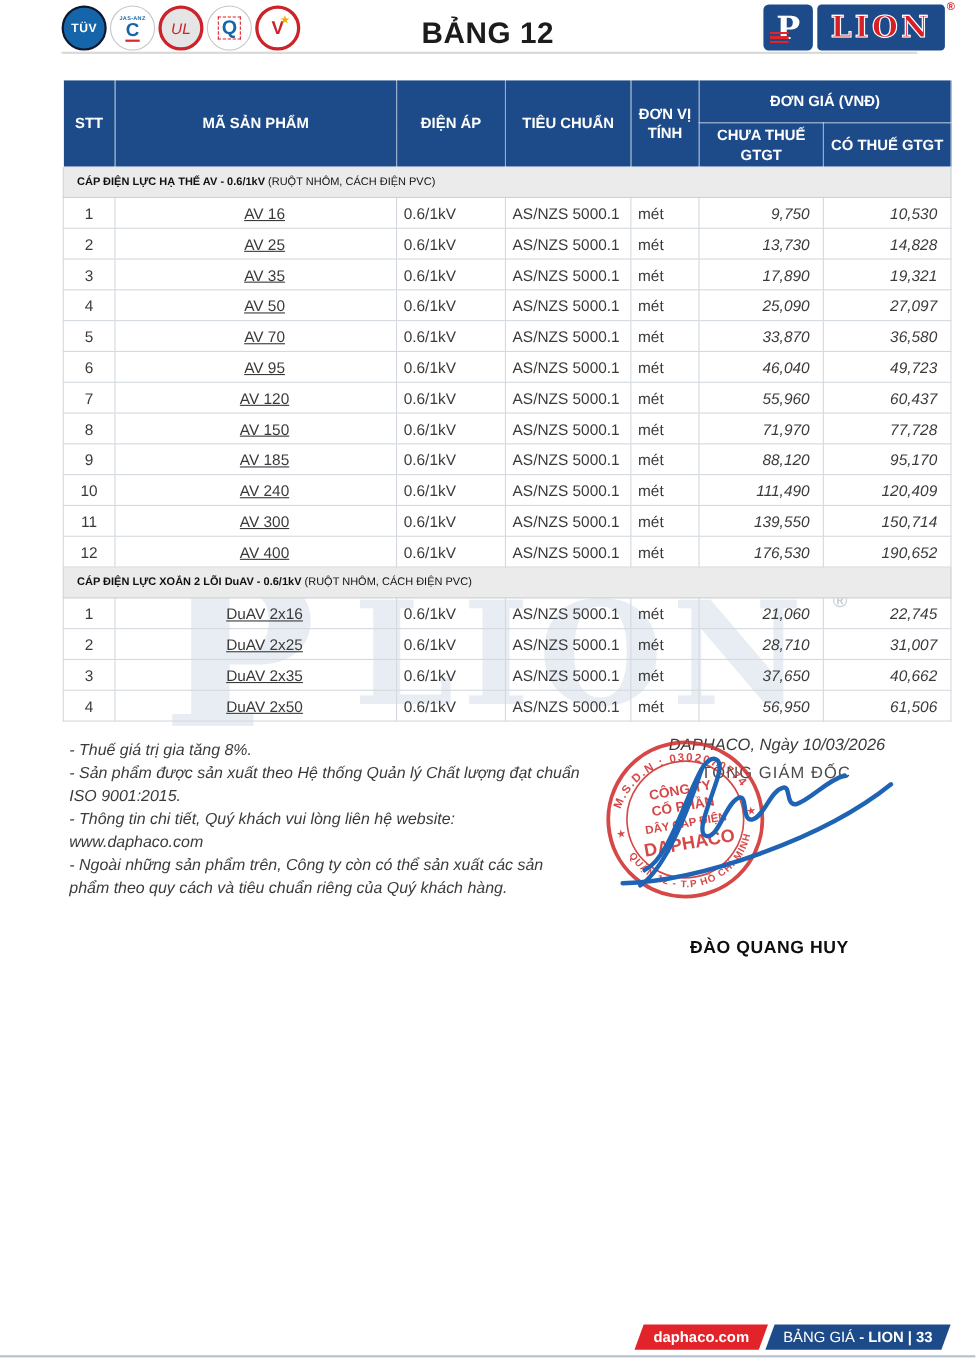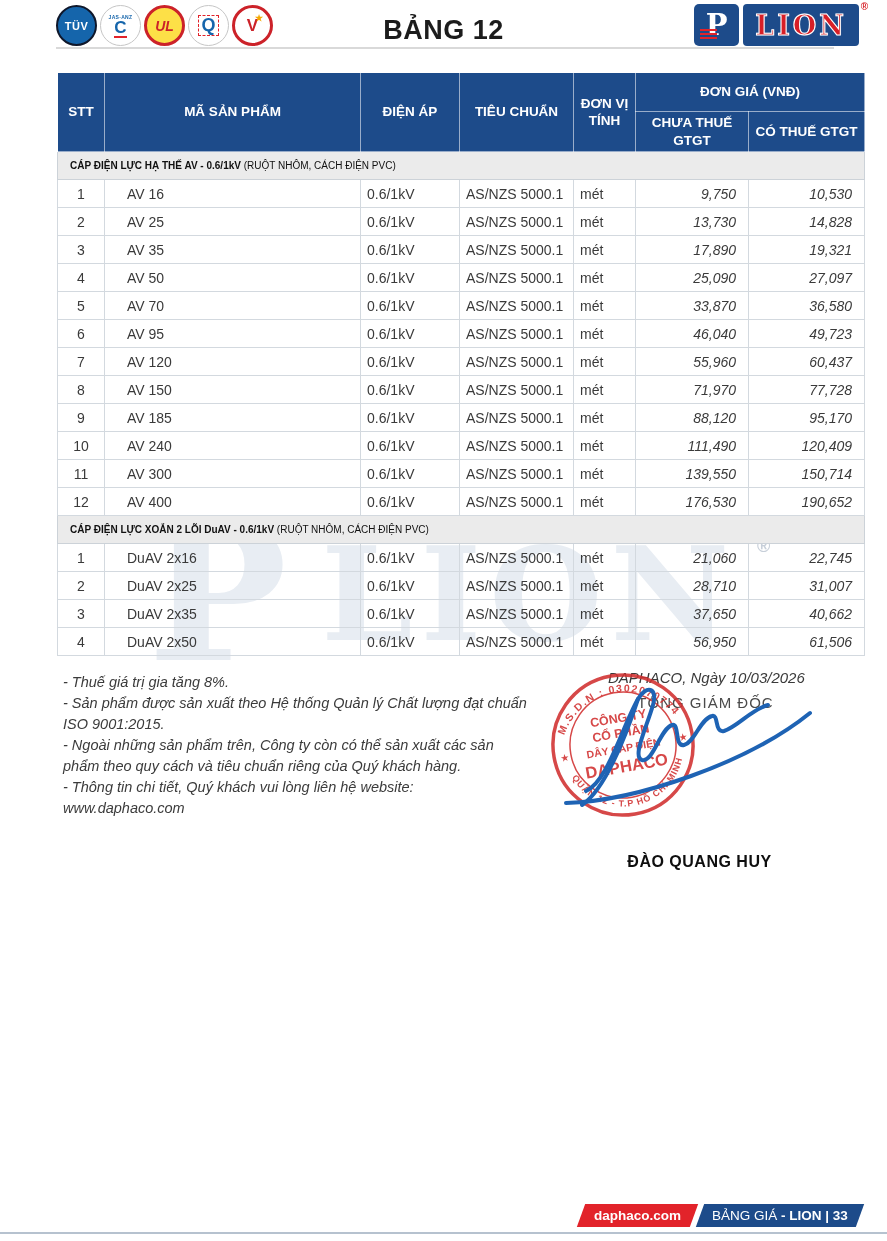--- a/index.html
+++ b/index.html
@@ -6,21 +6,21 @@
   body{font-family:"Liberation Sans",sans-serif;}
   #page{position:relative;width:887px;height:1241px;background:#fff;overflow:hidden;}
 
   
   .certs{position:absolute;left:56px;top:5px;display:flex;gap:3px;z-index:2;}
   .badge{width:41px;height:41px;border-radius:50%;display:flex;flex-direction:column;align-items:center;justify-content:center;box-sizing:border-box;font-weight:bold;}
   .badge-tuv{background:#1565ab;color:#fff;border:2px solid #0f172a;font-size:11px;letter-spacing:.5px;}
   .badge-jas{background:#fff;border:1px solid #c6c6c6;}
   .badge-jas .jas-top{font-size:5px;color:#1565ab;font-weight:bold;letter-spacing:.3px;}
   .badge-jas .jas-glyph{font-size:17px;font-weight:900;color:#1565ab;line-height:16px;border-bottom:2px solid #e2232a;}
-  .badge-ul{background:#fde047;border:3px solid #cc2229;color:#cc2229;font-size:14px;font-style:italic;font-weight:700;}
+  .badge-ul{background:#e5e5e5;border:3px solid #cc2229;color:#cc2229;font-size:14px;font-style:italic;font-weight:400;}
   .badge-quacert{background:#fff;border:1px solid #c6c6c6;position:relative;}
   .badge-quacert .q-glyph{font-size:18px;font-weight:900;color:#1565ab;z-index:1;}
   .badge-quacert .q-frame{position:absolute;inset:9px;border:1px dashed #e2232a;}
   .badge-hvnclc{background:#fff;border:3px solid #cc2229;color:#cc2229;font-size:17px;font-weight:900;position:relative;}
   .badge-hvnclc .v-star{position:absolute;top:5px;right:7px;color:#f5a800;font-size:9px;}
 
   .page-title{position:absolute;top:15px;left:0;width:100%;text-align:center;font-size:27px;font-weight:bold;color:#1c1c1c;letter-spacing:.5px;z-index:1;}
 
   .lion-logo{position:absolute;top:4px;right:28px;height:42px;display:flex;align-items:stretch;z-index:2;}
   .p-box{width:45px;background:#1d4b8a;border-radius:5px;position:relative;display:flex;align-items:center;justify-content:center;}
@@ -41,21 +41,21 @@
   
   .price-table{position:absolute;top:72px;left:57px;width:807px;border-collapse:collapse;table-layout:fixed;z-index:2;}
   .price-table th{background:#1d4b8a;color:#fff;font-size:13.5px;font-weight:bold;border:1px solid rgba(255,255,255,.55);padding:2px 4px;line-height:1.3;}
   .price-table thead tr.h1 th{height:34px;}
   .price-table thead tr.h2 th{height:30px;}
   .price-table td{border:1px solid #d3d9df;font-size:14px;color:#3a3a3a;height:27px;padding:0 6px;background:transparent;}
   .price-table tr.section-row td{background:#ebebeb;color:#101010;font-size:10px;padding-left:12px;border-color:#ccd2d8;}
   .sec-bold{font-weight:bold;}
   .sec-normal{font-weight:normal;}
   .c-stt{text-align:center;}
-  .c-code{text-align:left;padding-left:22px !important;}
+  .c-code{text-align:center;padding-left:22px !important;text-decoration:underline;}
   .c-center{text-align:left;}
   .c-num{text-align:right;padding-right:12px !important;font-style:italic;}
 
   
   .notes{position:absolute;left:63px;top:672px;width:468px;font-style:italic;font-size:14.5px;line-height:21px;color:#3b3b3b;z-index:3;}
 
   
   .sig-date{position:absolute;left:608px;top:669px;font-style:italic;font-size:15px;color:#3a3a3a;z-index:3;white-space:nowrap;}
   .sig-title{position:absolute;left:618px;top:694px;width:175px;text-align:center;font-size:15px;color:#4b4b4b;letter-spacing:1px;z-index:3;}
   .stamp{position:absolute;left:548px;top:670px;z-index:4;opacity:.88;}
@@ -294,22 +294,22 @@
           <td class="c-center">mét</td>
           <td class="c-num">56,950</td>
           <td class="c-num">61,506</td>
         </tr>
       </tbody>
   </table>
 
   <div class="notes">
     <div>- Thuế giá trị gia tăng 8%.</div>
     <div>- Sản phẩm được sản xuất theo Hệ thống Quản lý Chất lượng đạt chuẩn ISO 9001:2015.</div>
+    <div>- Thông tin chi tiết, Quý khách vui lòng liên hệ website: www.daphaco.com</div>
     <div>- Ngoài những sản phẩm trên, Công ty còn có thể sản xuất các sản phẩm theo quy cách và tiêu chuẩn riêng của Quý khách hàng.</div>
-    <div>- Thông tin chi tiết, Quý khách vui lòng liên hệ website: www.daphaco.com</div>
   </div>
 
   <div class="sig-date">DAPHACO, Ngày 10/03/2026</div>
   <div class="sig-title">TỔNG GIÁM ĐỐC</div>
 
   <svg class="stamp" width="150" height="150" viewBox="0 0 150 150">
     <g transform="rotate(-10 75 75)">
       <circle cx="75" cy="75" r="70" fill="none" stroke="#d12f2f" stroke-width="3.5"></circle>
       <circle cx="75" cy="75" r="53" fill="none" stroke="#d12f2f" stroke-width="1.5"></circle>
       <defs>

